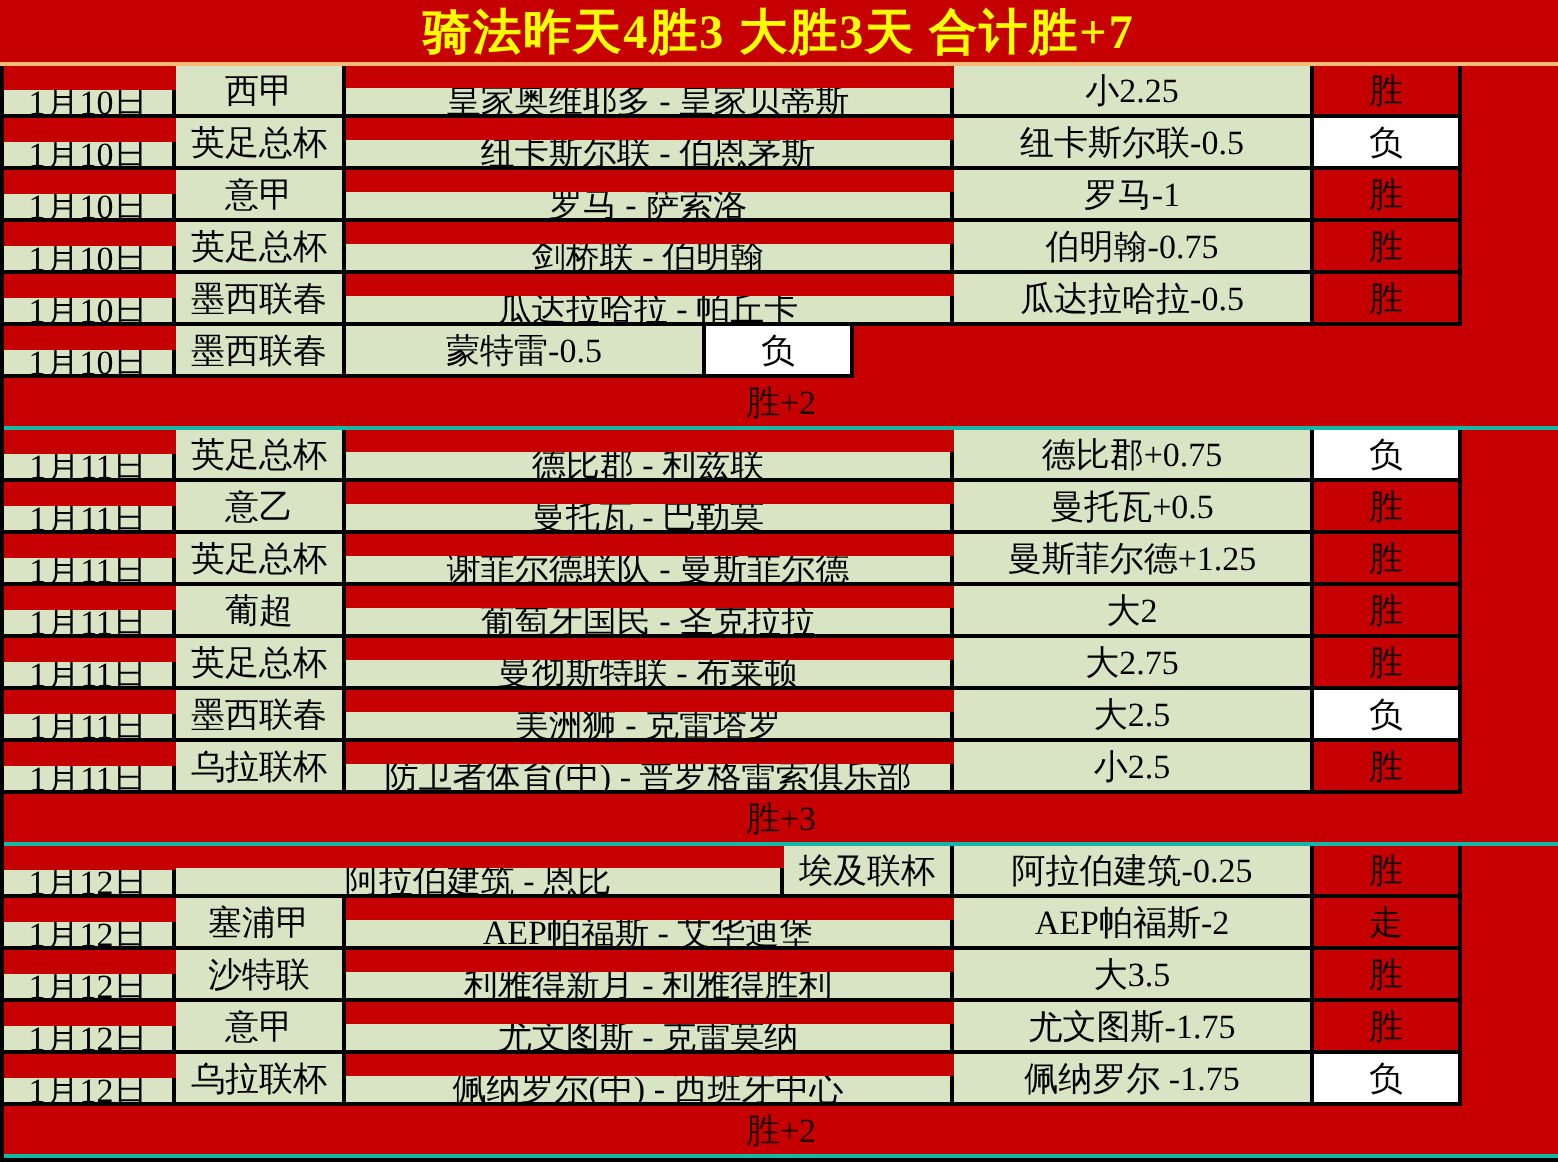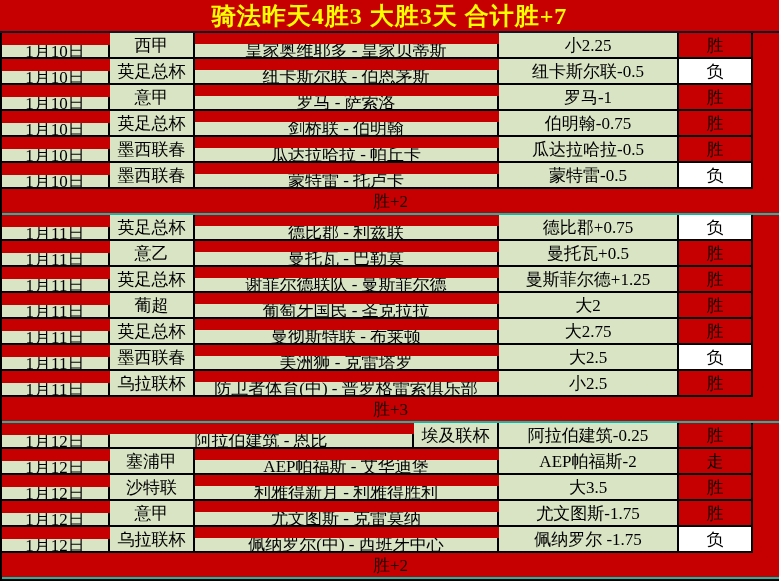--- a/index.html
+++ b/index.html
@@ -8,41 +8,41 @@
     width: 779px; height: 581px;
     box-sizing: border-box;
     background: #c60000;
     border-bottom: 2px solid #000;
     font-family: "Liberation Serif", "DejaVu Serif", serif;
   }
   .banner {
     height: 33px;
     box-sizing: border-box;
     background: #c60000;
-    border-bottom: 2px solid #0f172a;
+    border-bottom: 2px solid #fdba74;
     color: #ffff00;
     font-size: 24px;
     font-weight: bold;
     display: flex; align-items: center; justify-content: center;
     letter-spacing: 1px;
   }
   .grid { border-left: 2px solid #000; }
   .row { display: flex; height: 26px; box-sizing: border-box; }
   .cell {
     box-sizing: border-box;
     border-right: 2px solid #000;
     border-bottom: 2px solid #000;
     background: #d8e4c4;
     color: #000;
     font-size: 17px;
     display: flex; align-items: center; justify-content: center;
     white-space: nowrap;
     overflow: hidden;
   }
-  .c-date     { width: 108px; margin-top: 12px; }
+  .c-date     { width: 86px; margin-top: 12px; }
   .c-league   { width: 85px; }
   .c-match    { width: 304px; margin-top: 11px; }
   .c-handicap { width: 180px; text-align: right; }
   .c-result   { width: 74px; }
   .res-red   { background: #c60000; color: #0d0000; }
   .res-white { background: #ffffff; color: #000; }
   .sep-row {
     height: 26px;
     box-sizing: border-box;
     background: #c60000;
@@ -89,21 +89,20 @@
       <div class="row">
         <div class="cell c-date">1月10日</div>
         <div class="cell c-league">墨西联春</div>
         <div class="cell c-match">瓜达拉哈拉 - 帕丘卡</div>
         <div class="cell c-handicap">瓜达拉哈拉-0.5</div>
         <div class="cell c-result res-red">胜</div>
       </div>
       <div class="row">
         <div class="cell c-date">1月10日</div>
         <div class="cell c-league">墨西联春</div>
-        <div class="cell c-match">蒙特雷 - 托卢卡</div>
         <div class="cell c-handicap">蒙特雷-0.5</div>
         <div class="cell c-result res-white">负</div>
       </div>
       <div class="sep-row">胜+2</div>
       <div class="row">
         <div class="cell c-date">1月11日</div>
         <div class="cell c-league">英足总杯</div>
         <div class="cell c-match">德比郡 - 利兹联</div>
         <div class="cell c-handicap">德比郡+0.75</div>
         <div class="cell c-result res-white">负</div>

